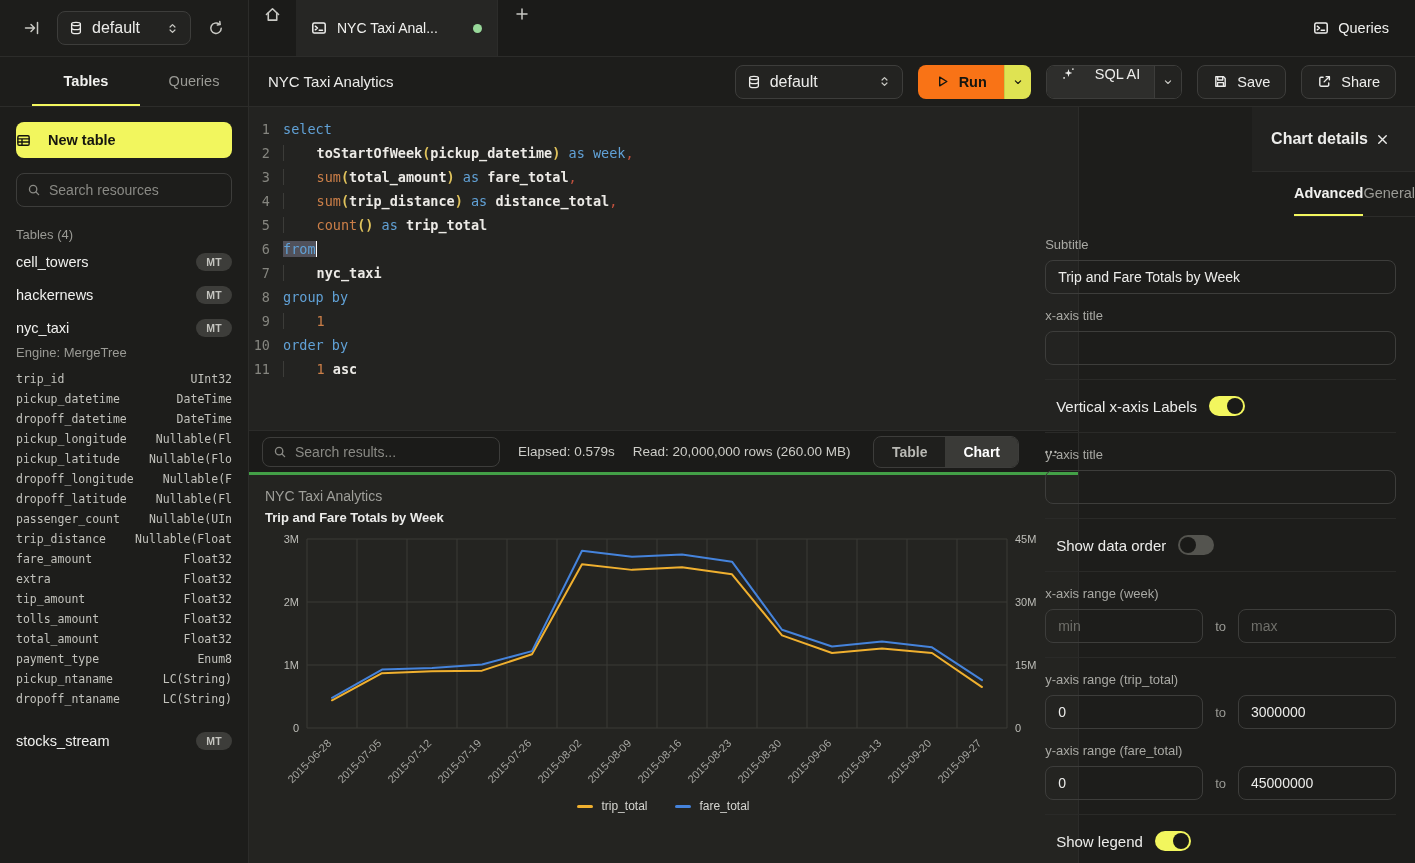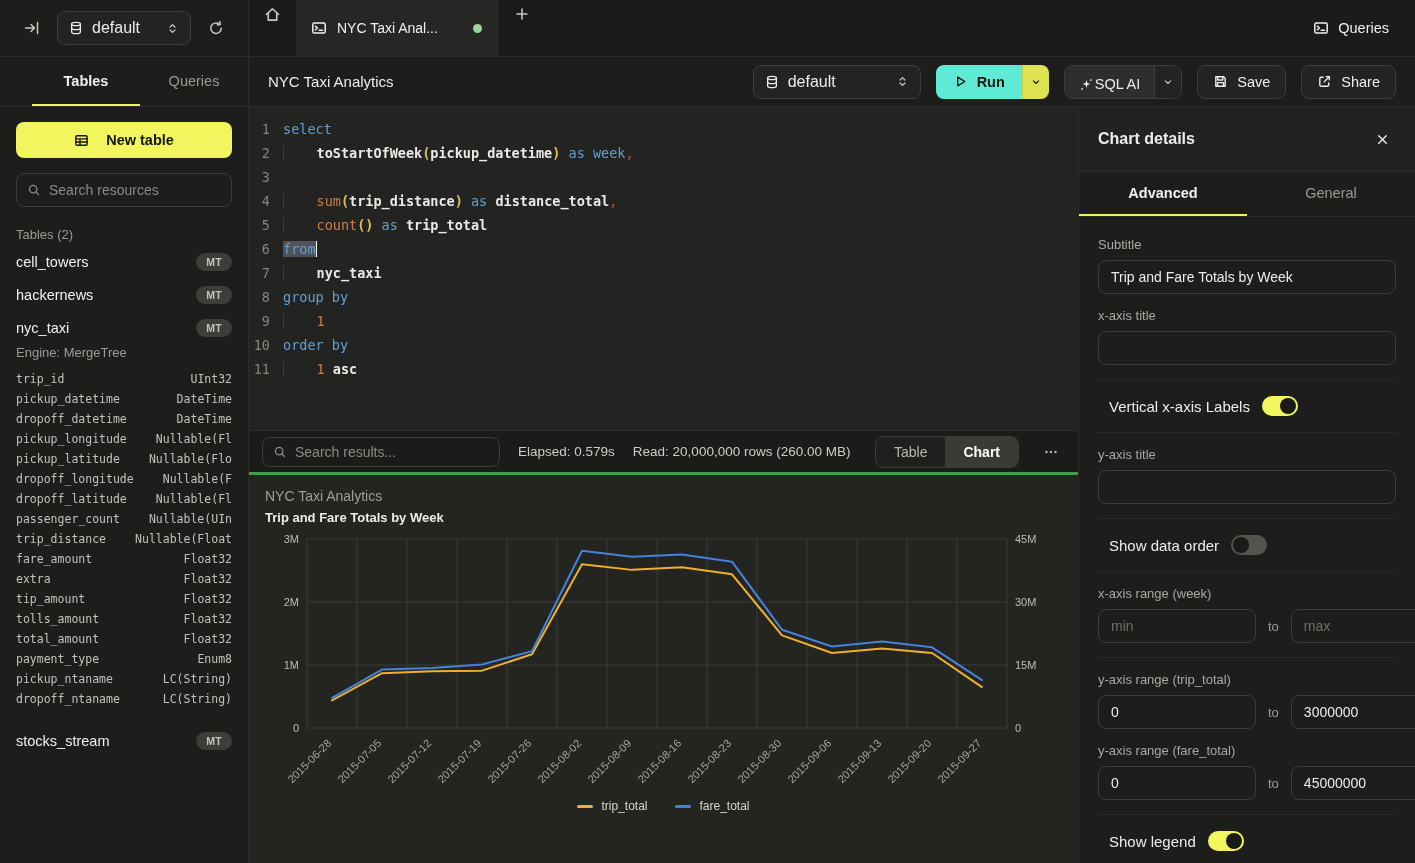--- a/index.html
+++ b/index.html
@@ -30,44 +30,44 @@
 
   
   .body { flex:1; display:flex; min-height:0; }
 
   
   .sidebar { width:249px; flex:0 0 auto; border-right:1px solid #2c2c2a; background:#1d1d1b; display:flex; flex-direction:column; }
   .side-tabs { height:50px; flex:0 0 auto; display:flex; border-bottom:1px solid #2c2c2a;padding-left:32px; }
   .side-tab { flex:1; display:flex; align-items:center; justify-content:center; font-size:14.5px; color:#9a9a95; cursor:pointer; border-bottom:2px solid transparent; }
   .side-tab.active { color:#f0f0ee; border-bottom-color:#f2f65e; font-weight:600; }
   .side-content { flex:1; padding:15px 16px; overflow:hidden; }
-  .new-table-btn { width:100%; height:36px; background:#f2f65e; border:none; border-radius:8px; color:#15150f; font-size:14.5px; font-weight:600; display:flex; align-items:center; justify-content:center; gap:17px; cursor:pointer; font-family:inherit; }
+  .new-table-btn { width:100%; height:36px; background:#f2f65e; border:none; border-radius:8px; color:#15150f; font-size:14.5px; font-weight:600; display:flex; align-items:center; justify-content:flex-start; gap:17px; cursor:pointer; font-family:inherit; }
   .search-box { margin-top:15px; height:34px; border:1px solid #3d3d3b; border-radius:8px; display:flex; align-items:center; gap:8px; padding:0 10px; color:#8a8a85; }
   .search-box input { flex:1; min-width:0; background:transparent; border:none; outline:none; color:#ececea; font-size:14px; font-family:inherit; }
   .search-box input::placeholder { color:#8a8a85; }
   .section-label { margin:20px 0 3px; color:#9a9a95; font-size:13px; }
   .table-item { height:33px; display:flex; align-items:center; justify-content:space-between; cursor:pointer; }
   .table-item .tname { font-size:14.5px; color:#f0f0ee; }
   .badge { background:#3d3d3a; color:#c4c4bf; font-size:10.5px; font-weight:700; padding:3px 10px; border-radius:10px; letter-spacing:.3px; }
   .engine-line { color:#9a9a95; font-size:13px; margin:1px 0 9px; }
   .col-row { display:flex; justify-content:space-between; gap:6px; font-family:"DejaVu Sans Mono", monospace; font-size:11.5px; color:#c2c2bc; line-height:20px; white-space:nowrap; overflow:hidden; cursor:pointer; }
   .col-row .col-type { overflow:hidden; }
   .stocks-row { margin-top:15px; }
 
   
   .main { flex:1; display:flex; flex-direction:column; min-width:0; }
   .toolbar { height:50px; flex:0 0 auto; border-bottom:1px solid #2c2c2a; display:flex; align-items:center; padding:0 19px 0 19px; background:#1d1d1b; gap:14px; }
   .toolbar-title { font-size:15px; color:#ececea; }
   .toolbar-actions { margin-left:auto; display:flex; align-items:center; gap:15px; }
   .toolbar .select-box { width:168px; }
   .run-btn { height:34px; display:flex; align-items:stretch; border-radius:8px; overflow:hidden; cursor:pointer; border:none; padding:0; background:none; font-family:inherit; }
-  .run-main { background:#5eead4; color:#15150f; display:flex; align-items:center; gap:9px; padding:0 17px; font-size:14.5px; font-weight:600; }
+  .run-main { background:#f97316; color:#15150f; display:flex; align-items:center; gap:9px; padding:0 17px; font-size:14.5px; font-weight:600; }
   .run-caret { background:#dfe352; color:#15150f; width:27px; display:flex; align-items:center; justify-content:center; border-left:1px solid #c8cc47; }
   .split-btn { height:34px; display:flex; align-items:stretch; border:1px solid #3d3d3b; border-radius:8px; overflow:hidden; cursor:pointer; background:none; padding:0; font-family:inherit; color:#ececea; }
-  .split-main { background:#2e2e2c; display:flex; align-items:flex-end; gap:1px; padding:6px 14px; font-size:14.5px; }
+  .split-main { background:#2e2e2c; display:flex; align-items:flex-start; gap:19px; padding:0 14px; font-size:14.5px; }
   .split-caret { background:#232321; color:#c9c9c4; width:27px; display:flex; align-items:center; justify-content:center; border-left:1px solid #3d3d3b; }
   .plain-btn { height:34px; display:flex; align-items:center; gap:9px; padding:0 15px; border:1px solid #3d3d3b; border-radius:8px; background:#232321; color:#ececea; font-size:14.5px; cursor:pointer; font-family:inherit; }
 
   .main-row { flex:1; display:flex; min-height:0; }
   .editor-col { flex:1; display:flex; flex-direction:column; min-width:0; }
 
   
   .editor { height:323px; flex:0 0 auto; background:#232321; padding-top:10px; font-family:"DejaVu Sans Mono", monospace; font-size:13.5px; line-height:24px; overflow:hidden; }
   .code-line { display:flex; white-space:pre; }
   .gutter { width:34px; flex:0 0 auto; text-align:right; padding-right:13px; color:#85857f; user-select:none; }
@@ -79,36 +79,36 @@
   .tk-num { color:#cc7f48; }
   .tk-pu { color:#c4513e; }
   .tk-sp { border-left:1px solid #3c3c39; }
   .tk-sel { color:#61a1d6; background:#51515a; border-right:1.5px solid #ffffff; }
 
   
   .results-bar { height:42px; flex:0 0 auto; background:#1b1b19; border-top:1px solid #2c2c2a; display:flex; align-items:center; gap:18px; padding:0 13px; }
   .results-search { width:238px; height:30px; margin-top:0; }
   .stat { font-size:13.5px; color:#cdcdc8; white-space:nowrap; }
   .seg { margin-left:auto; height:32px; display:flex; align-items:stretch; border:1px solid #3d3d3b; border-radius:8px; overflow:hidden; background:#1f1f1d; }
-  .seg-btn { padding:0 18px; display:flex; align-items:center; font-size:14px; color:#b9b9b4; cursor:pointer; background:none; border:none; font-family:inherit; }
+  .seg-btn { padding:0 18px; display:flex; align-items:center; font-size:14px; color:#b9b9b4; cursor:pointer; background:none; border:none; font-family:inherit;font-weight:bold; }
   .seg-btn.active { background:#3a3a37; color:#ffffff; font-weight:600; }
   .more-btn { width:28px; height:28px; display:flex; align-items:center; justify-content:center; color:#b9b9b4; background:none; border:none; cursor:pointer; }
   .green-line { height:3px; flex:0 0 auto; background:#43a047; }
 
   
   .chart-area { flex:1; background:#242421; padding:13px 16px 6px; display:flex; flex-direction:column; min-height:0; }
   .chart-title { font-size:14px; color:#9f9f9a; }
   .chart-subtitle { font-size:13px; font-weight:700; color:#ececea; margin-top:6px; }
   .chart-svg-wrap { margin-top:6px; }
   .legend { display:flex; justify-content:center; gap:28px; margin-top:0; }
   .legend-item { display:flex; align-items:center; gap:8px; font-size:12px; color:#d6d6d1; cursor:pointer; }
   .legend-dash { width:16px; height:3px; border-radius:2px; }
 
   
-  .details-panel { width:337px; flex:0 0 auto; border-left:1px solid #2c2c2a; background:#1d1d1b; display:flex; flex-direction:column; }
+  .details-panel { width:337px; flex:0 0 auto; border-left:1px solid #2c2c2a; background:#1d1d1b; display:flex; flex-direction:column;align-items:flex-end; }
   .panel-header { flex:0 0 auto; height:65px; display:flex; align-items:center; justify-content:space-between; padding:0 19px; border-bottom:1px solid #2c2c2a; background:#222220; }
   .panel-title { font-size:16px; font-weight:700; }
   .panel-tabs { flex:0 0 auto; display:flex; border-bottom:1px solid #2c2c2a; }
   .panel-tab { flex:1; height:44px; display:flex; align-items:center; justify-content:center; font-size:14.5px; color:#9a9a95; cursor:pointer; border-bottom:2px solid transparent; }
   .panel-tab.active { color:#f0f0ee; font-weight:600; border-bottom-color:#f2f65e; }
   .panel-body { flex:1; padding:6px 19px 0; overflow:hidden; }
   .fld-label { font-size:13px; color:#a9a9a4; margin:14px 0 8px; }
   .fld-input { width:100%; height:34px; background:transparent; border:1px solid #3d3d3b; border-radius:8px; color:#ececea; padding:0 12px; font-size:14px; font-family:inherit; outline:none; }
   .fld-input::placeholder { color:#6f6f6a; }
   .hr { height:1px; background:#2a2a28; margin:14px 0; }
@@ -224,21 +224,21 @@
         </button>
         <div class="search-box">
           <span class="icon">
             <svg width="14" height="14" viewBox="0 0 16 16">
                 <circle cx="7" cy="7" r="4.2"></circle>
                 <path d="m10.3 10.3 3 3"></path>
               </svg>
           </span>
           <input type="text" placeholder="Search resources" style="">
         </div>
-        <div class="section-label">Tables (2)</div>
+        <div class="section-label">Tables (4)</div>
 
         <div class="table-item">
           <span class="tname">cell_towers</span>
           <span class="badge">MT</span>
         </div>
         <div class="table-item">
           <span class="tname">hackernews</span>
           <span class="badge">MT</span>
         </div>
         <div class="table-item">
@@ -401,21 +401,21 @@
         </div>
       </div>
 
       <div class="main-row">
         <div class="editor-col">
 
           <div class="editor">
             <div>
                 <div class="code-line"><span class="gutter">1</span><span class="code-text"><span class="tk-kw">select</span></span></div>
                 <div class="code-line"><span class="gutter">2</span><span class="code-text"><span class="tk-sp">    </span><span class="tk-id">toStartOfWeek</span><span class="tk-pn">(</span><span class="tk-id">pickup_datetime</span><span class="tk-pn">)</span><span class="tk-kw"> as </span><span class="tk-kw">week</span><span class="tk-pu">,</span></span></div>
-                <div class="code-line"><span class="gutter">3</span></div>
+                <div class="code-line"><span class="gutter">3</span><span class="code-text"><span class="tk-sp">    </span><span class="tk-fn">sum</span><span class="tk-pn">(</span><span class="tk-id">total_amount</span><span class="tk-pn">)</span><span class="tk-kw"> as </span><span class="tk-id">fare_total</span><span class="tk-pu">,</span></span></div>
                 <div class="code-line"><span class="gutter">4</span><span class="code-text"><span class="tk-sp">    </span><span class="tk-fn">sum</span><span class="tk-pn">(</span><span class="tk-id">trip_distance</span><span class="tk-pn">)</span><span class="tk-kw"> as </span><span class="tk-id">distance_total</span><span class="tk-pu">,</span></span></div>
                 <div class="code-line"><span class="gutter">5</span><span class="code-text"><span class="tk-sp">    </span><span class="tk-fn">count</span><span class="tk-pn">()</span><span class="tk-kw"> as </span><span class="tk-id">trip_total</span></span></div>
                 <div class="code-line"><span class="gutter">6</span><span class="code-text"><span class="tk-sel">from</span></span></div>
                 <div class="code-line"><span class="gutter">7</span><span class="code-text"><span class="tk-sp">    </span><span class="tk-id">nyc_taxi</span></span></div>
                 <div class="code-line"><span class="gutter">8</span><span class="code-text"><span class="tk-kw">group by</span></span></div>
                 <div class="code-line"><span class="gutter">9</span><span class="code-text"><span class="tk-sp">    </span><span class="tk-num">1</span></span></div>
                 <div class="code-line"><span class="gutter">10</span><span class="code-text"><span class="tk-kw">order by</span></span></div>
                 <div class="code-line"><span class="gutter">11</span><span class="code-text"><span class="tk-sp">    </span><span class="tk-num">1</span><span class="tk-id"> asc</span></span></div>
               </div>
           </div>

